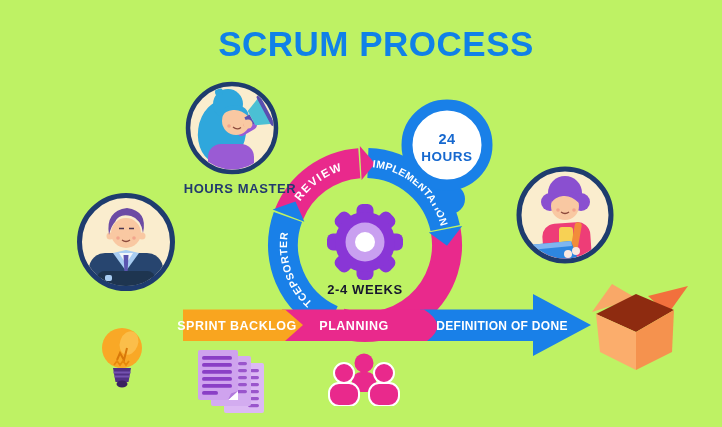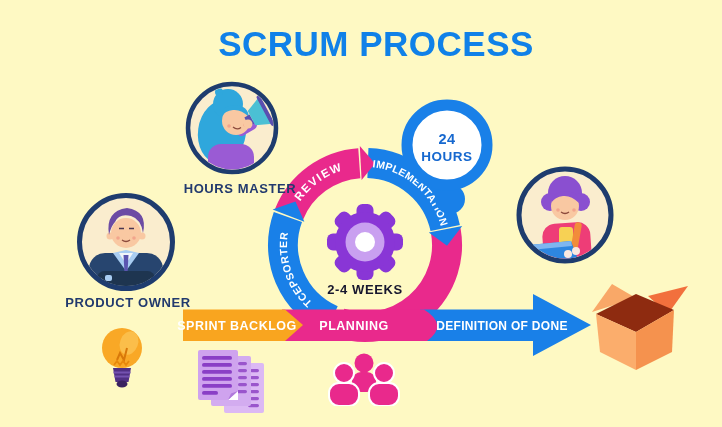--- a/index.html
+++ b/index.html
@@ -1,16 +1,16 @@
 <!DOCTYPE html>
 <html><head>
 <meta charset="utf-8">
 <style>
   html,body{margin:0;padding:0;background:#fff;}
-  .stage{position:relative;width:722px;height:427px;background:#fef9c3;overflow:hidden;
+  .stage{position:relative;width:722px;height:427px;background:#bef264;overflow:hidden;
          font-family:"Liberation Sans",sans-serif;}
   .layer{position:absolute;left:0;top:0;}
   .title{position:absolute;left:30px;right:0;top:24px;text-align:center;
          font-size:35px;font-weight:800;letter-spacing:.5px;color:#1081E8;}
   .role-label{position:absolute;width:170px;text-align:center;font-size:13px;font-weight:800;
               letter-spacing:.6px;color:#223A6E;}
   svg text{font-family:"Liberation Sans",sans-serif;font-weight:bold;}
   .ring-txt{fill:#ffffff;}
   .band-txt{fill:#ffffff;}
 </style>
@@ -218,15 +218,14 @@
 
   <svg class="layer" style="left:588px;top:280px;" width="102" height="92" viewBox="0 0 102 92">
     <polygon points="4,32 24,4 48,18" fill="#F9A868"></polygon>
     <polygon points="60,16 100,6 80,34" fill="#F2703D"></polygon>
     <polygon points="8,34 48,14 86,30 48,52" fill="#8E2B10"></polygon>
     <polygon points="8,34 48,52 48,90 12,72" fill="#FBAD6C"></polygon>
     <polygon points="48,52 86,30 84,72 48,90" fill="#F5924E"></polygon>
   </svg>
 
   <div class="role-label" style="left:155px;top:181px;">HOURS MASTER</div>
-  <div class="role-label" style="left:43px;top:295px;">PRODUCT OWNER</div>
 
 </div>
 
 </body></html>

